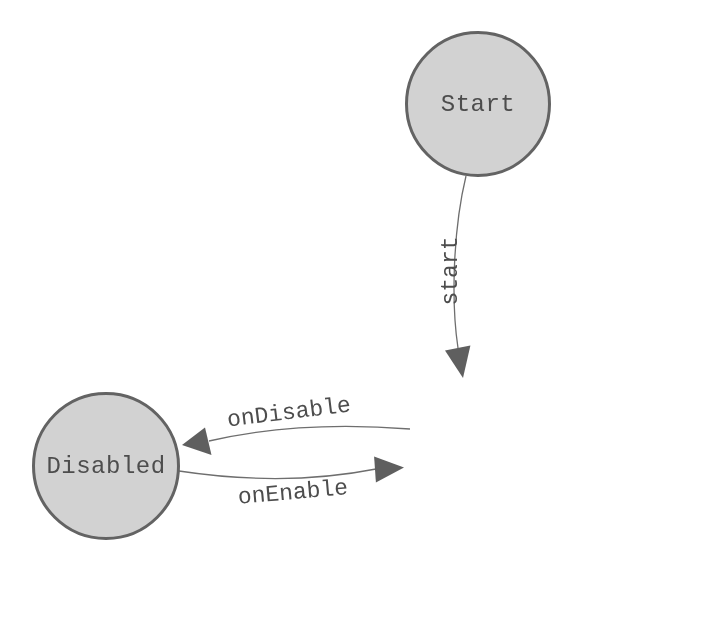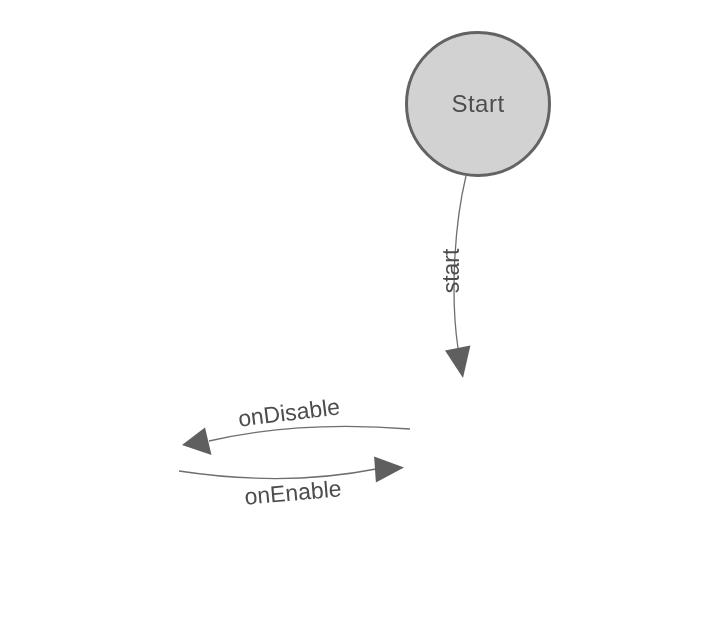--- a/index.html
+++ b/index.html
@@ -2,21 +2,21 @@
 <html><head>
 <meta charset="utf-8">
 <style>
   html, body { margin: 0; padding: 0; background: #ffffff; }
   #canvas {
     position: relative;
     width: 615px;
     height: 633px;
     background: #ffffff;
     overflow: hidden;
-    font-family: Liberation Sans, sans-serif;
+    font-family: Liberation Mono, monospace;
   }
   #edge-layer {
     position: absolute;
     left: 0; top: 0;
     width: 702px; height: 633px;
   }
   .node {
     position: absolute;
     box-sizing: border-box;
     border-radius: 50%;
@@ -59,20 +59,23 @@
 
     <path d="M 179 471 Q 285 487 376 469" fill="none" stroke-width="1.3" stroke="#6e6e6e"></path>
     <polygon points="404,467.4 374.1,456.6 375.9,482.4" fill="#5f5f5f"></polygon>
   </svg>
 
   <div class="node" id="node-start">
     <span class="node-label">Start</span>
   </div>
 
 
+  <div class="node" id="node-disabled">
+    <span class="node-label">Disabled</span>
+  </div>
 
   <div class="edge-label" id="label-start">start</div>
 
   <div class="edge-label" id="label-ondisable">onDisable</div>
 
   <div class="edge-label" id="label-onenable">onEnable</div>
 
 </div>
 
 </body></html>

